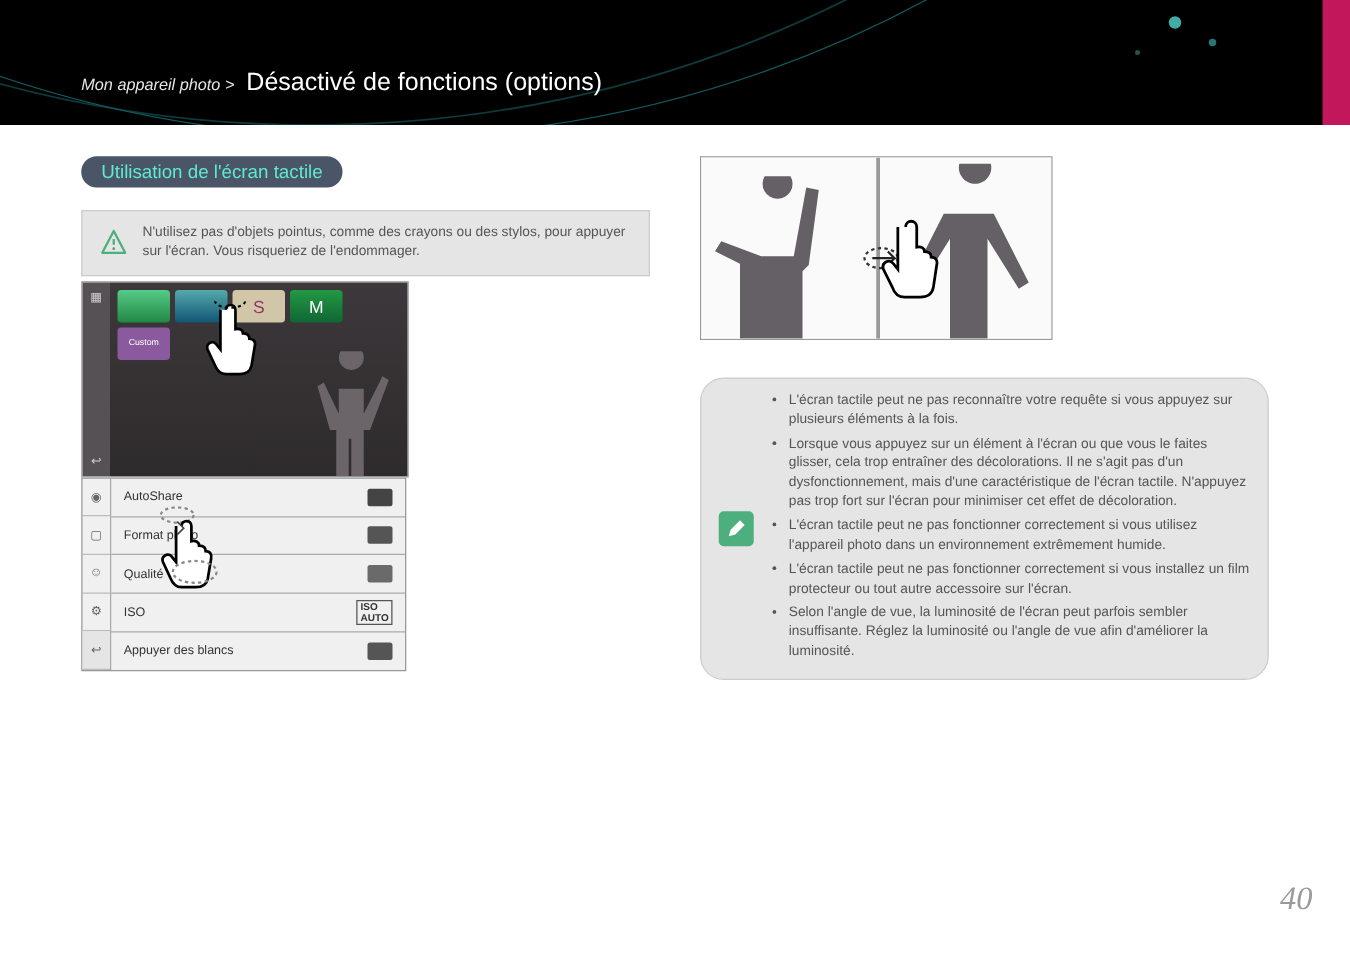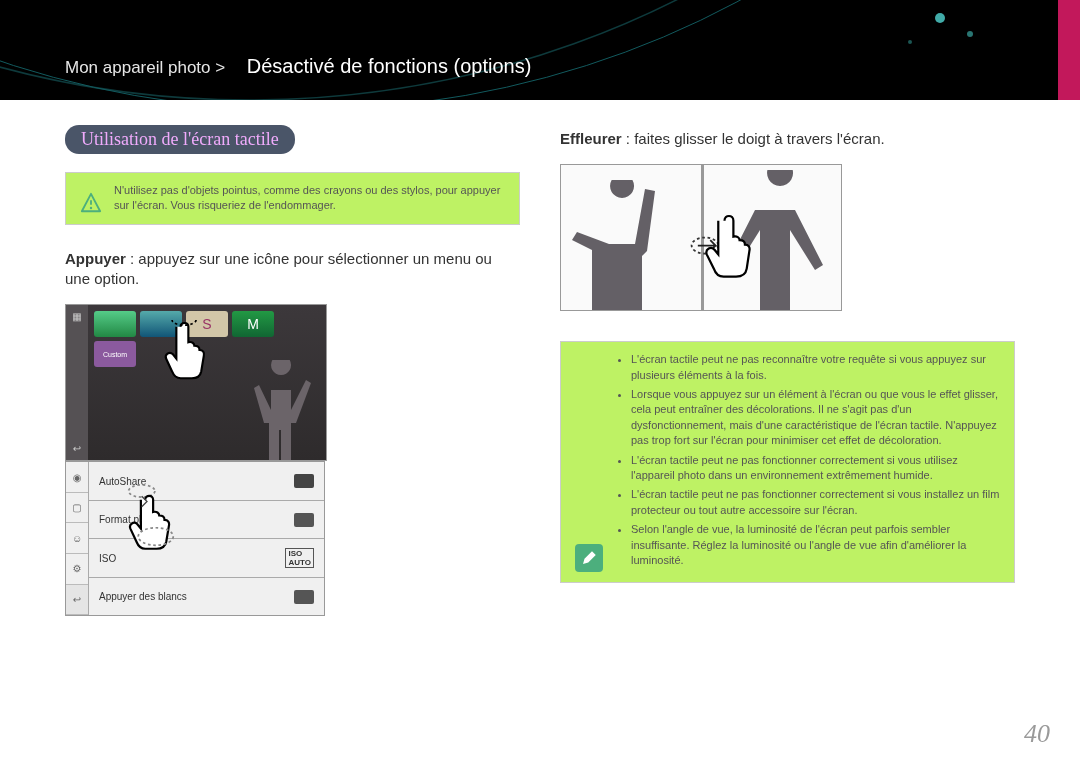--- a/index.html
+++ b/index.html
@@ -26,23 +26,24 @@
     height: 100%;
   }
   .header-title {
     position: absolute;
     left: 65px;
     top: 55px;
     color: #fff;
     font-size: 20px;
   }
   .header-title .prefix {
-    font-size: 17px;
+    font-size: 13px;
     opacity: 0.9;
-    margin-right: 16px;
+    margin-right: 4px;
+    font-style: italic;
   }
   .magenta-strip {
     position: absolute;
     right: 0;
     top: 0;
     width: 22px;
     height: 100px;
     background: #c2185b;
   }
 
@@ -51,33 +52,32 @@
     gap: 40px;
     padding: 25px 65px 0 65px;
   }
   .col {
     width: 460px;
   }
 
   .pill {
     display: inline-block;
     background: #4a5568;
-    color: #f0abfc;
-    font-size: 18px;
+    color: #5eead4;
+    font-size: 15px;
     padding: 4px 16px;
     border-radius: 14px;
-    font-family: Liberation Serif, serif;
   }
 
   .warn-box, .note-box {
     display: flex;
-    align-items: flex-end;
+    align-items: center;
     gap: 12px;
     border: 1px solid #ccc;
-    background: #bef264;
+    background: #e5e5e5;
     padding: 10px 14px;
     font-size: 11px;
     color: #555;
     line-height: 1.4;
   }
   .warn-icon {
     width: 22px;
     height: 22px;
     flex-shrink: 0;
   }
@@ -214,21 +214,21 @@
     width:3px; background:#999;
   }
   .hand-swipe {
     position:absolute;
     bottom:20px; left:45%;
     width:75px;height:80px;
   }
 
   .page-number {
     position: absolute;
-    bottom: 16px;
+    bottom: 31px;
     right: 30px;
     font-size: 26px;
     color: #9a9a9a;
     font-style: italic;
     font-family: Georgia, serif;
   }
 </style>
 </head>
 <body>
 
@@ -255,23 +255,20 @@
 
     <div class="warn-box" style="margin-top:18px;">
       <svg class="warn-icon" viewBox="0 0 24 24">
         <polygon points="12,2 22,21 2,21" fill="none" stroke="#4caf7d" stroke-width="2" stroke-linejoin="round"></polygon>
         <line x1="12" y1="9" x2="12" y2="14" stroke="#4caf7d" stroke-width="2"></line>
         <circle cx="12" cy="17.5" r="1.3" fill="#4caf7d"></circle>
       </svg>
       <div>N'utilisez pas d'objets pointus, comme des crayons ou des stylos, pour appuyer sur l'écran. Vous risqueriez de l'endommager.</div>
     </div>
 
-    <p class="body-text" style="margin-top:24px;">
-      <strong>Appuyer</strong><span> : appuyez sur une icône pour sélectionner un menu ou une option.</span>
-    </p>
 
     
     <div class="figure appuyer">
       <div class="fig-ap">
         <div class="left-bar">
           <span>▦</span>
           <span>↩</span>
         </div>
         <div class="panel">
           <div class="tiles">
@@ -306,70 +303,71 @@
         <div class="list">
           <div class="row">
               <span>AutoShare</span>
               <span class="val icon-box" style="background:#444;position:relative"></span>
             </div>
           <div class="row">
               <span>Format photo</span>
               <span class="val icon-box"></span>
             </div>
           <div class="row">
+              <span>Qualité</span>
+              <span class="val icon-box" style="background:#6a6a6a"></span>
+            </div>
+          <div class="row">
               <span>ISO</span>
               <span class="val" style="font-size:8px;border:1px solid #555;padding:0 2px">ISO<br>AUTO</span>
             </div>
           <div class="row" style="border-bottom:none">
               <span>Appuyer des blancs</span>
               <span class="val icon-box"></span>
             </div>
 
           <svg class="hand-drag" viewBox="0 0 60 80">
             <ellipse cx="20" cy="8" rx="15" ry="7" fill="none" stroke="#888" stroke-width="2" stroke-dasharray="3 3"></ellipse>
             <path d="M24 18 c0 -6 9 -6 9 0 v14 c4 -1 7 1 7 4 c4 0 6 2 6 5 c4 0 6 3 5 7 l-3 18 c-1 5 -5 8 -11 8 h-13 c-5 0 -8 -3 -10 -8 l-7 -15 c-2 -5 4 -9 8 -5 l4 5 v-33" fill="#fff" stroke="#000" stroke-width="2.5"></path>
             <ellipse cx="36" cy="60" rx="20" ry="10" fill="none" stroke="#888" stroke-width="2" stroke-dasharray="3 3"></ellipse>
             <path d="M20 14 l6 6 l-6 6" fill="none" stroke="#444" stroke-width="1.5"></path>
           </svg>
         </div>
       </div>
     </div>
   </div>
 
   <div class="col">
-    <p class="body-text" style="margin-top:4px;">
-      <strong>Effleurer</strong><span> : faites glisser le doigt à travers l'écran.</span>
-    </p>
 
     <div class="figure effleurer">
       <div class="fig-ef">
         <div class="divider"></div>
         <svg class="sil" style="left:6px;width:120px;height:130px" viewBox="0 0 120 130">
           <path d="M55 18 a12 12 0 1 1 0.1 0 M25 130 v-60 l-20 -10 l5 -8 l32 12 h26 l10 -55 l10 2 l-8 60 l-5 5 v54 z" fill="#646066"></path>
         </svg>
         <svg class="sil" style="right:6px;width:110px;height:140px" viewBox="0 0 110 140">
           <path d="M55 16 a13 13 0 1 1 0.1 0 M35 140 v-80 l-25 40 l-8 -5 l28 -55 h40 l28 55 l-8 5 l-25 -40 v80 z" fill="#646066"></path>
         </svg>
         <svg class="hand-swipe" viewBox="0 0 80 90">
           <ellipse cx="18" cy="40" rx="15" ry="9" fill="none" stroke="#333" stroke-width="2" stroke-dasharray="3 3"></ellipse>
           <path d="M10 40 h20 l-6 -6 m6 6 l-6 6" fill="none" stroke="#222" stroke-width="2"></path>
           <path d="M40 12 c0 -7 10 -7 10 0 v18 c4 -1 7 1 7 4 c4 0 6 2 6 5 c4 0 6 3 5 7 l-3 20 c-1 6 -5 9 -12 9 h-14 c-6 0 -9 -3 -11 -9 l-8 -16 c-2 -6 5 -10 9 -5 l4 5 v-38" fill="#fff" stroke="#000" stroke-width="2.5"></path>
         </svg>
       </div>
     </div>
 
-    <div class="note-box" style="margin-top:30px;">
+    <div class="note-box" style="margin-top:30px;border-radius:19px;">
       <div class="note-icon">
         <svg width="18" height="18" viewBox="0 0 24 24">
             <path d="M4 20 l2 -7 l10 -10 l5 5 l-10 10 z" fill="#fff"></path>
           </svg>
       </div>
       <ul>
         <li>L'écran tactile peut ne pas reconnaître votre requête si vous appuyez sur plusieurs éléments à la fois.</li>
-        <li>Lorsque vous appuyez sur un élément à l'écran ou que vous le effet glisser, cela peut entraîner des décolorations. Il ne s'agit pas d'un dysfonctionnement, mais d'une caractéristique de l'écran tactile. N'appuyez pas trop fort sur l'écran pour minimiser cet effet de décoloration.</li>
+        <li>Lorsque vous appuyez sur un élément à l'écran ou que vous le faites glisser, cela trop entraîner des décolorations. Il ne s'agit pas d'un dysfonctionnement, mais d'une caractéristique de l'écran tactile. N'appuyez pas trop fort sur l'écran pour minimiser cet effet de décoloration.</li>
         <li>L'écran tactile peut ne pas fonctionner correctement si vous utilisez l'appareil photo dans un environnement extrêmement humide.</li>
         <li>L'écran tactile peut ne pas fonctionner correctement si vous installez un film protecteur ou tout autre accessoire sur l'écran.</li>
         <li>Selon l'angle de vue, la luminosité de l'écran peut parfois sembler insuffisante. Réglez la luminosité ou l'angle de vue afin d'améliorer la luminosité.</li>
       </ul>
     </div>
   </div>
 
 </div>
 
 <div class="page-number">40</div>

